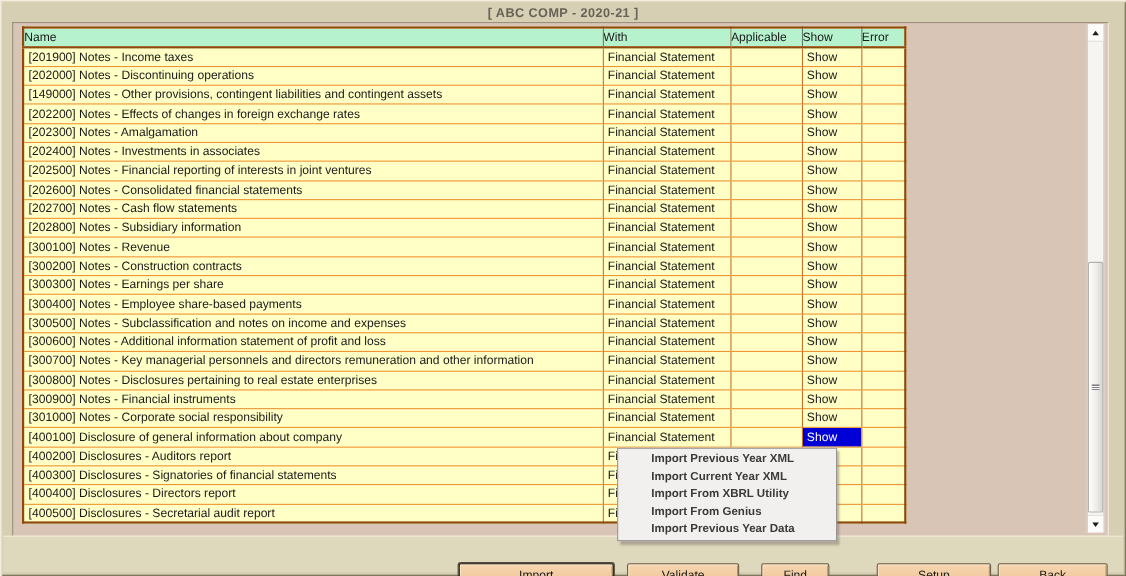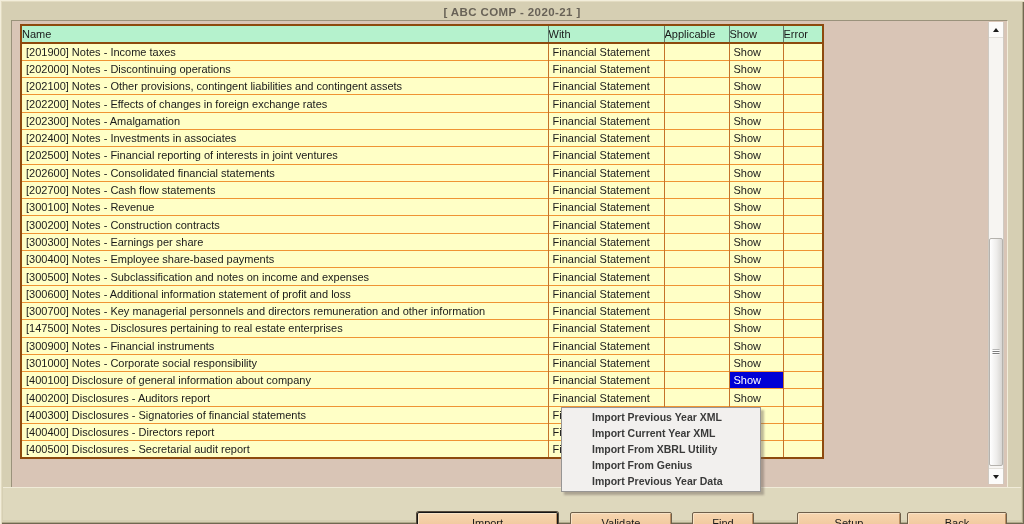--- a/index.html
+++ b/index.html
@@ -145,21 +145,21 @@
       <td class="c-err"></td>
     </tr>
         <tr class="data-row">
       <td class="c-name">[202000] Notes - Discontinuing operations</td>
       <td class="c-with">Financial Statement</td>
       <td class="c-app"></td>
       <td class="c-show">Show</td>
       <td class="c-err"></td>
     </tr>
         <tr class="data-row">
-      <td class="c-name">[202100] Notes - Other provisions, contingent liabilities and contingent assets</td>
+      <td class="c-name">[149000] Notes - Other provisions, contingent liabilities and contingent assets</td>
       <td class="c-with">Financial Statement</td>
       <td class="c-app"></td>
       <td class="c-show">Show</td>
       <td class="c-err"></td>
     </tr>
         <tr class="data-row">
       <td class="c-name">[202200] Notes - Effects of changes in foreign exchange rates</td>
       <td class="c-with">Financial Statement</td>
       <td class="c-app"></td>
       <td class="c-show">Show</td>
@@ -194,20 +194,27 @@
       <td class="c-err"></td>
     </tr>
         <tr class="data-row">
       <td class="c-name">[202700] Notes - Cash flow statements</td>
       <td class="c-with">Financial Statement</td>
       <td class="c-app"></td>
       <td class="c-show">Show</td>
       <td class="c-err"></td>
     </tr>
         <tr class="data-row">
+      <td class="c-name">[202800] Notes - Subsidiary information</td>
+      <td class="c-with">Financial Statement</td>
+      <td class="c-app"></td>
+      <td class="c-show">Show</td>
+      <td class="c-err"></td>
+    </tr>
+        <tr class="data-row">
       <td class="c-name">[300100] Notes - Revenue</td>
       <td class="c-with">Financial Statement</td>
       <td class="c-app"></td>
       <td class="c-show">Show</td>
       <td class="c-err"></td>
     </tr>
         <tr class="data-row">
       <td class="c-name">[300200] Notes - Construction contracts</td>
       <td class="c-with">Financial Statement</td>
       <td class="c-app"></td>
@@ -243,21 +250,21 @@
       <td class="c-err"></td>
     </tr>
         <tr class="data-row">
       <td class="c-name">[300700] Notes - Key managerial personnels and directors remuneration and other information</td>
       <td class="c-with">Financial Statement</td>
       <td class="c-app"></td>
       <td class="c-show">Show</td>
       <td class="c-err"></td>
     </tr>
         <tr class="data-row">
-      <td class="c-name">[147500] Notes - Disclosures pertaining to real estate enterprises</td>
+      <td class="c-name">[300800] Notes - Disclosures pertaining to real estate enterprises</td>
       <td class="c-with">Financial Statement</td>
       <td class="c-app"></td>
       <td class="c-show">Show</td>
       <td class="c-err"></td>
     </tr>
         <tr class="data-row">
       <td class="c-name">[300900] Notes - Financial instruments</td>
       <td class="c-with">Financial Statement</td>
       <td class="c-app"></td>
       <td class="c-show">Show</td>

